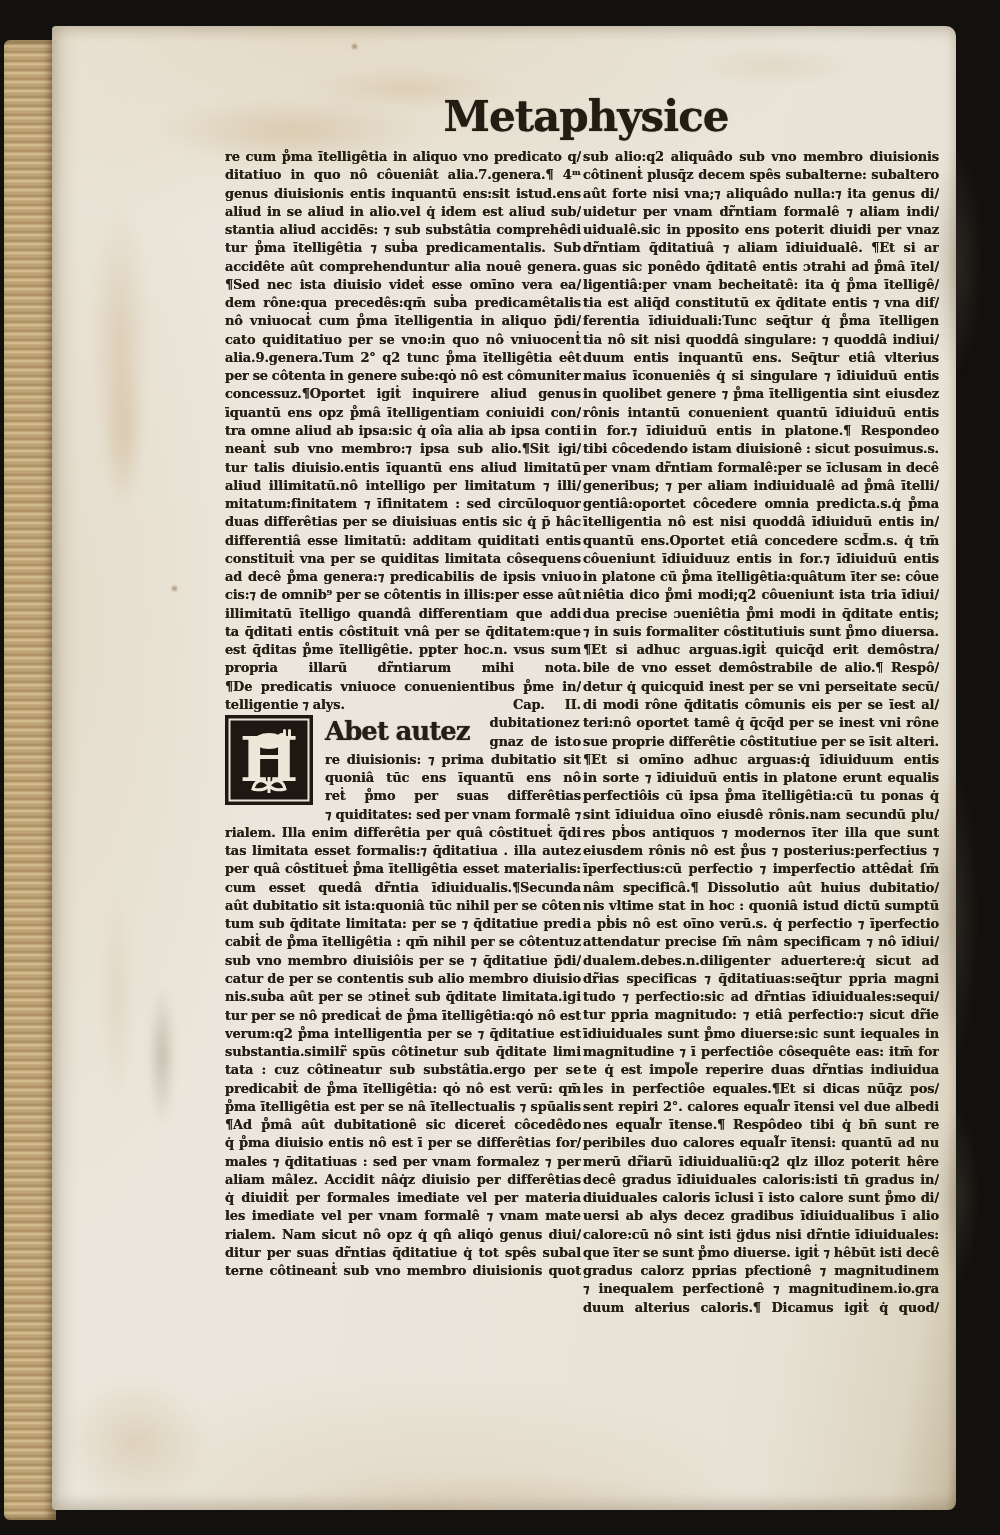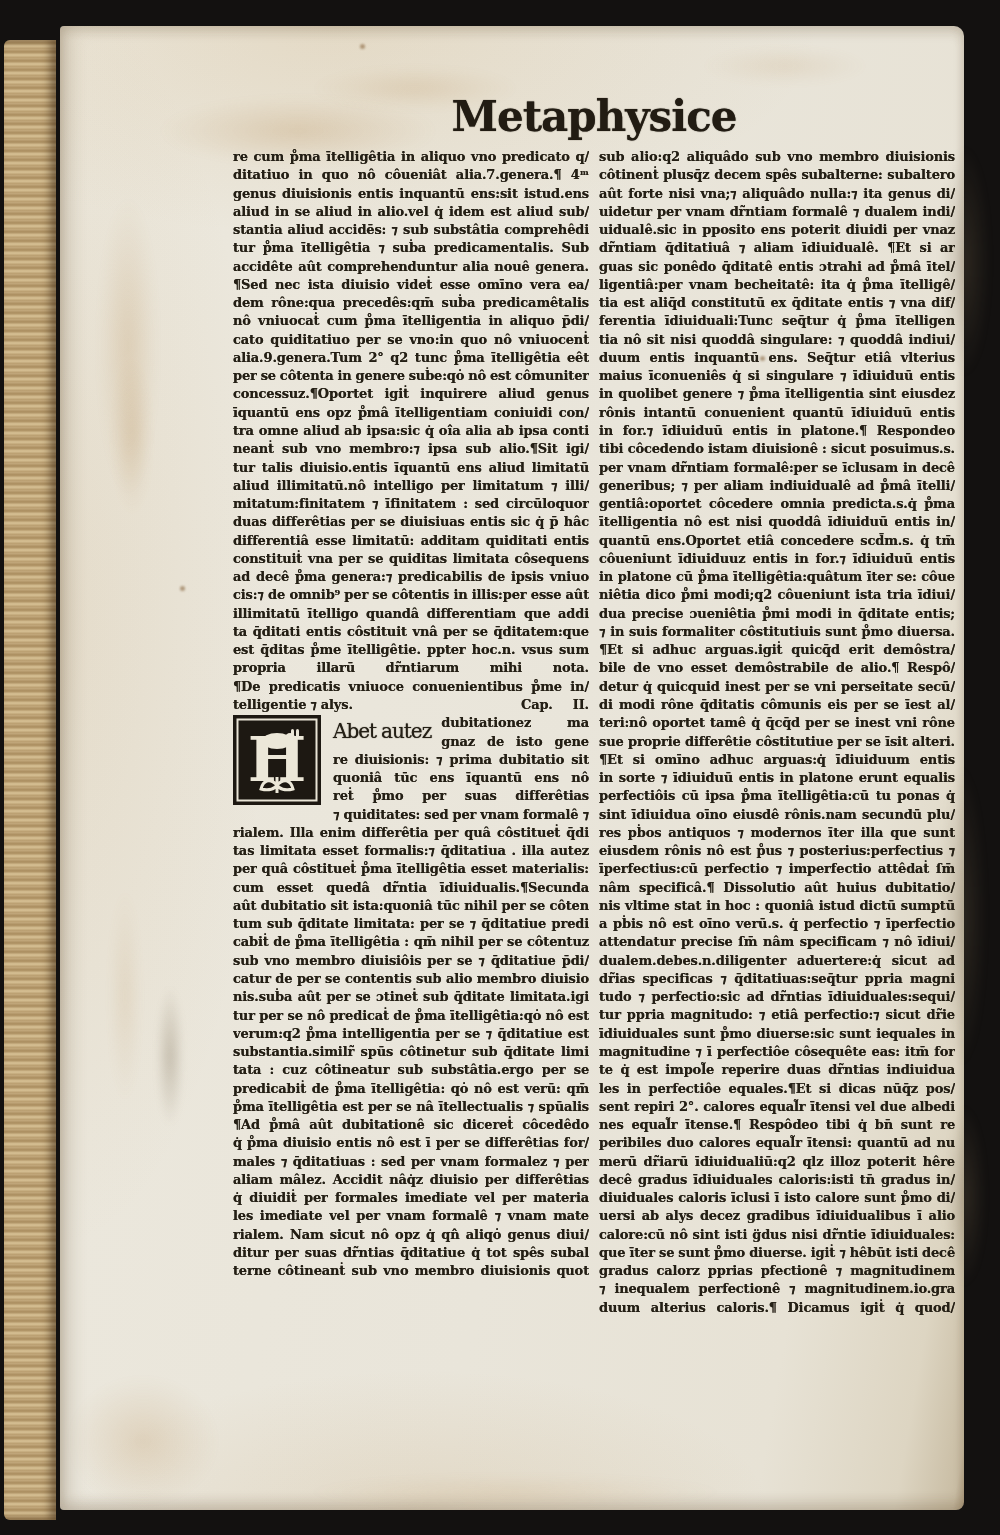--- a/index.html
+++ b/index.html
@@ -4,53 +4,53 @@
 <style>
   html,body{margin:0;padding:0;background:#131110;}
   #stage{position:relative;width:1000px;height:1535px;overflow:hidden;
          background:#131110;font-family:"DejaVu Serif","DejaVu Sans",serif;}
   
   .page-stack{position:absolute;left:4px;top:40px;width:52px;height:1480px;
     background:repeating-linear-gradient(to bottom,
       #c4aa7e 0px,#a98c5e 3px,#d8c296 6px,#b69a6c 9px);
     border-radius:6px 0 0 6px;box-shadow:inset -6px 0 8px rgba(60,40,20,.55);}
   
-  .page{position:absolute;left:60px;top:26px;width:904px;height:1484px;
+  .page{position:absolute;left:52px;top:26px;width:904px;height:1484px;
     background:
       radial-gradient(ellipse 700px 300px at 30% 0%, rgba(196,158,96,.18), transparent 70%),
       radial-gradient(ellipse 300px 900px at 0% 40%, rgba(186,148,88,.14), transparent 70%),
       radial-gradient(ellipse 500px 200px at 40% 100%, rgba(186,148,88,.16), transparent 70%),
       linear-gradient(100deg,#ece8dd 0%,#e9e5da 55%,#e7e2d5 82%,#ddd5c2 94%,#c9bda4 99%,#b2a286 100%);
     border-radius:4px 10px 8px 4px;
     box-shadow:inset 10px 0 18px rgba(90,65,35,.18), inset 0 6px 10px rgba(90,65,35,.12),
                inset 0 -8px 12px rgba(90,65,35,.14);}
   
   .stain{position:absolute;border-radius:50%;filter:blur(4px);pointer-events:none;}
   .fox{background:radial-gradient(closest-side,rgba(170,120,55,.38),rgba(170,120,55,.14) 60%,transparent);}
   .ghost{background:radial-gradient(closest-side,rgba(110,95,70,.28),transparent);filter:blur(3px);}
   .speck{position:absolute;width:5px;height:5px;border-radius:50%;background:rgba(120,80,35,.5);filter:blur(1px);}
 
   .title-row{position:absolute;left:173px;top:66px;width:722px;text-align:center;}
   .running-title{font-size:42px;font-weight:bold;color:#221c13;letter-spacing:-1px;
     text-shadow:0 0 1px rgba(25,20,10,.85);}
-  .text-block{position:absolute;left:173px;top:122px;width:722px;display:flex;gap:10px;}
+  .text-block{position:absolute;left:173px;top:122px;width:722px;display:flex;gap:2px;}
   .col{width:356px;color:#241f15;font-size:13px;font-weight:bold;
        letter-spacing:-0.15px;word-spacing:-0.5px;
        text-shadow:0 0 .6px rgba(30,24,12,.8);}
   .tline{height:18.28px;line-height:18.28px;overflow:hidden;
          text-align:justify;text-align-last:justify;}
   .left-pre .tline:nth-child(31){text-align-last:left;} 
 
   .chap-head{display:flex;justify-content:space-between;height:18.28px;line-height:18.28px;overflow:hidden;}
   .chap-head .cap{display:flex;gap:20px;}
   .chapter{overflow:visible;}
   .initial-box{float:left;width:88px;height:90px;margin:1px 12px 1px 0;}
   .open-row{display:flex;height:36.56px;}
-  .open-large{font-size:20px;line-height:34px;font-weight:normal;letter-spacing:-1px;
-              white-space:nowrap;margin-right:10px;text-shadow:0 0 1px rgba(25,20,10,.85);}
+  .open-large{font-size:26px;line-height:34px;font-weight:bold;letter-spacing:-1px;
+              white-space:nowrap;margin-right:20px;text-shadow:0 0 1px rgba(25,20,10,.85);}
   .open-side{flex:1;min-width:0;}
 </style>
 </head>
 <body>
 
 <div id="stage">
   <div class="page-stack"></div>
 
   <div class="page">
 
@@ -169,21 +169,21 @@
               <div class="tline">ditur per suas dr̃ntias q̄ditatiue q̇ tot spês subal</div>
               <div class="tline">terne côtineanṫ sub vno membro diuisionis quot</div>
             </div>
         </div>
       </div>
 
       <div class="col">
           <div class="tline">sub alio:q2 aliquâdo sub vno membro diuisionis</div>
           <div class="tline">côtinenṫ plusq̄z decem spês subalterne: subaltero</div>
           <div class="tline">aût forte nisi vna;⁊ aliquâdo nulla:⁊ ita genus di/</div>
-          <div class="tline">uidetur per vnam dr̃ntiam formalê ⁊ dualem indi/</div>
+          <div class="tline">uidetur per vnam dr̃ntiam formalê ⁊ aliam indi/</div>
           <div class="tline">uidualê.sic in pposito ens poterit diuidi per vnaz</div>
           <div class="tline">dr̃ntiam q̄ditatiuâ ⁊ aliam īdiuidualê. ¶Et si ar</div>
           <div class="tline">guas sic ponêdo q̄ditatê entis ɔtrahi ad p̊mâ ītel/</div>
           <div class="tline">ligentiâ:per vnam becheitatê: ita q̇ p̊ma ītelligê/</div>
           <div class="tline">tia est aliq̄d constitutū ex q̄ditate entis ⁊ vna dif/</div>
           <div class="tline">ferentia īdiuiduali:Tunc seq̄tur q̇ p̊ma ītelligen</div>
           <div class="tline">tia nô sit nisi quoddâ singulare: ⁊ quoddâ indiui/</div>
           <div class="tline">duum entis inquantū ens. Seq̄tur etiâ vlterius</div>
           <div class="tline">maius īconueniês q̇ si singulare ⁊ īdiuiduū entis</div>
           <div class="tline">in quolibet genere ⁊ p̊ma ītelligentia sint eiusdez</div>

